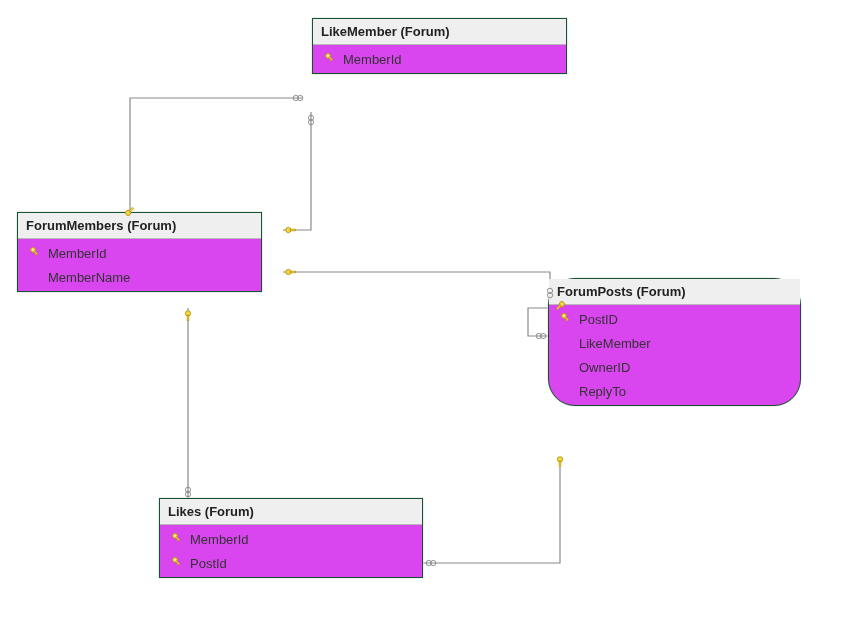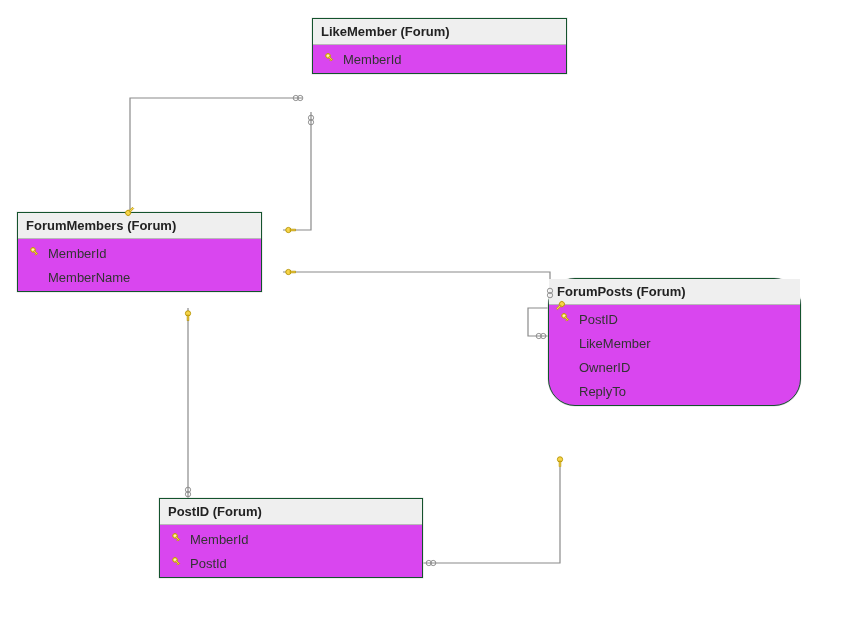--- a/index.html
+++ b/index.html
@@ -149,21 +149,21 @@
     </div>
     <div class="table-row">
       <span class="key-cell"></span>
       <span class="col-name">ReplyTo</span>
     </div>
   </div>
 </div>
 
 <div class="table-box" style="left:159px; top:498px; width:264px;">
   <div class="table-header">
-    <span>PostID (Forum)</span>
+    <span>Likes (Forum)</span>
   </div>
   <div class="table-body">
     <div class="table-row">
       <span class="key-cell">
         <svg width="12" height="12" viewBox="0 0 16 16">
               <g transform="rotate(45 8 8)">
                 <circle cx="5" cy="5" r="3.2" fill="#f7d54a" stroke="#b59200" stroke-width="1"></circle>
                 <circle cx="5" cy="5" r="1.1" fill="#fff"></circle>
                 <rect x="7" y="4.2" width="6" height="1.8" fill="#f7d54a" stroke="#b59200" stroke-width="0.8"></rect>
                 <rect x="11" y="4.2" width="1.4" height="3.3" fill="#f7d54a" stroke="#b59200" stroke-width="0.8"></rect>

